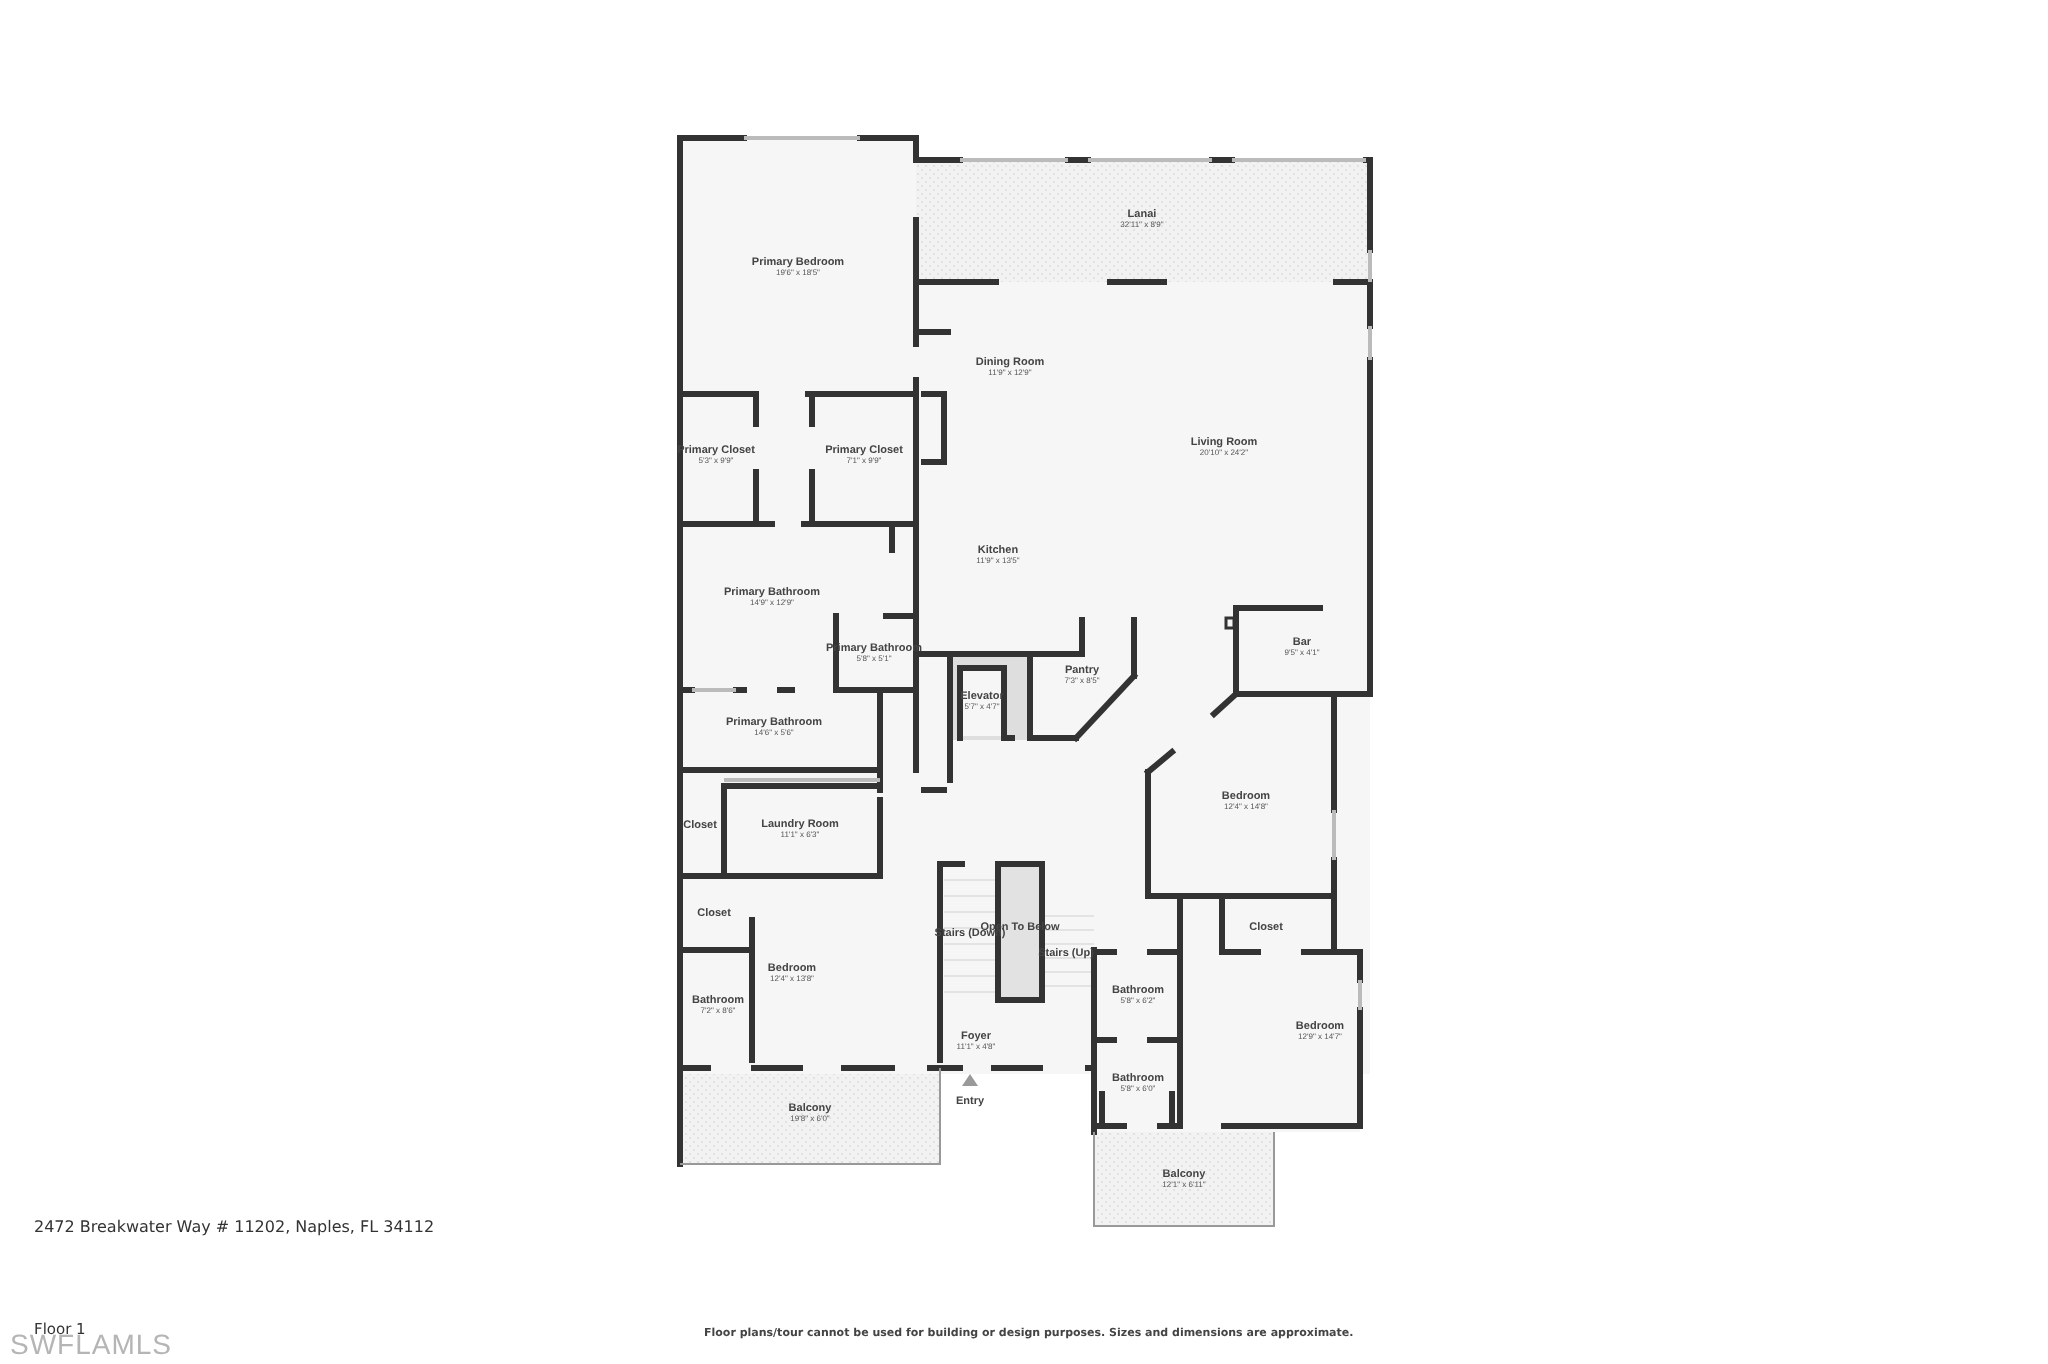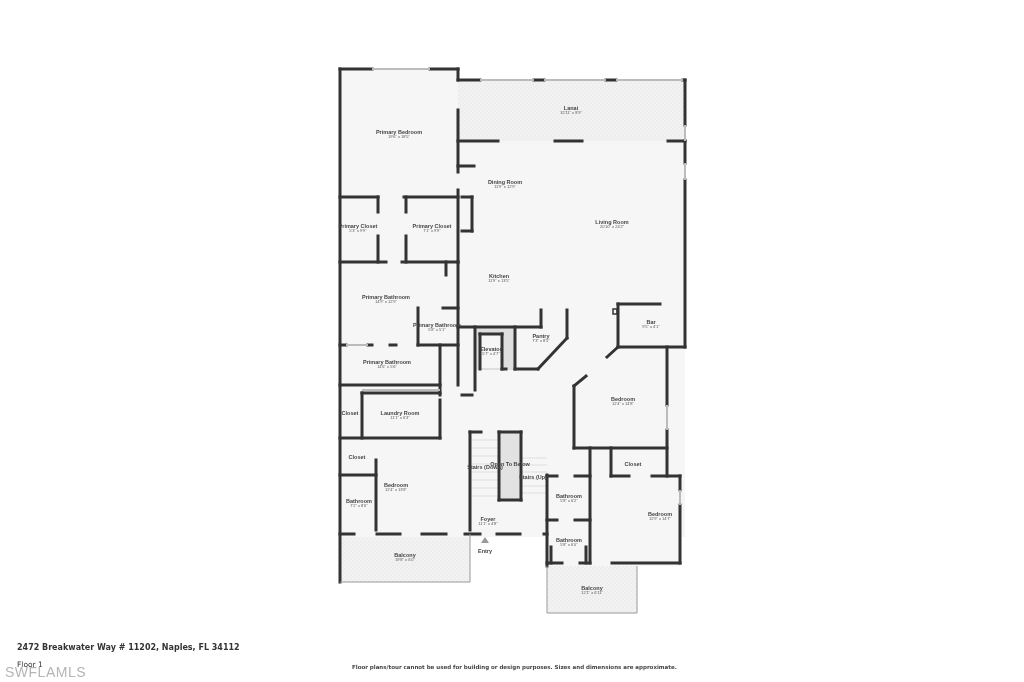--- a/index.html
+++ b/index.html
@@ -1,21 +1,21 @@
 <!DOCTYPE html>
 <html><head>
 <meta charset="utf-8">
 <style>
   html, body { margin:0; padding:0; background:#ffffff; }
   body { width:1024px; height:682px; position:relative; overflow:hidden; font-family:"Liberation Sans", sans-serif; }
   #plan { position:absolute; left:0; top:0; width:1024px; height:682px; }
   .room-label { position:absolute; transform:translate(-50%,-50%); text-align:center; color:#444; line-height:1.15; white-space:nowrap; }
   .room-label .n { font-size:5.5px; font-weight:bold; display:block; }
   .room-label .d { font-size:4px; display:block; color:#555; }
-  .address { position:absolute; left:17px; top:643px; font-size:8px; font-weight:bold; color:#333; font-family:"DejaVu Sans", sans-serif; }
+  .address { position:absolute; left:17px; top:609px; font-size:8px; font-weight:normal; color:#333; font-family:"DejaVu Sans", sans-serif; }
   .floor { position:absolute; left:17px; top:660px; font-size:7.5px; font-weight:normal; color:#333; font-family:"DejaVu Sans", sans-serif; }
   .watermark { position:absolute; left:5px; top:664px; font-size:14px; color:#b5b5b5; letter-spacing:0.5px; }
   .disclaimer { position:absolute; left:352px; top:664px; font-size:5.5px; font-weight:bold; color:#444; font-family:"DejaVu Sans", sans-serif; }
 </style>
 </head>
 <body>
 
 <svg id="plan" viewBox="0 0 1024 682" xmlns="http://www.w3.org/2000/svg">
   <defs>
     <pattern id="dots" width="4" height="4" patternUnits="userSpaceOnUse">

